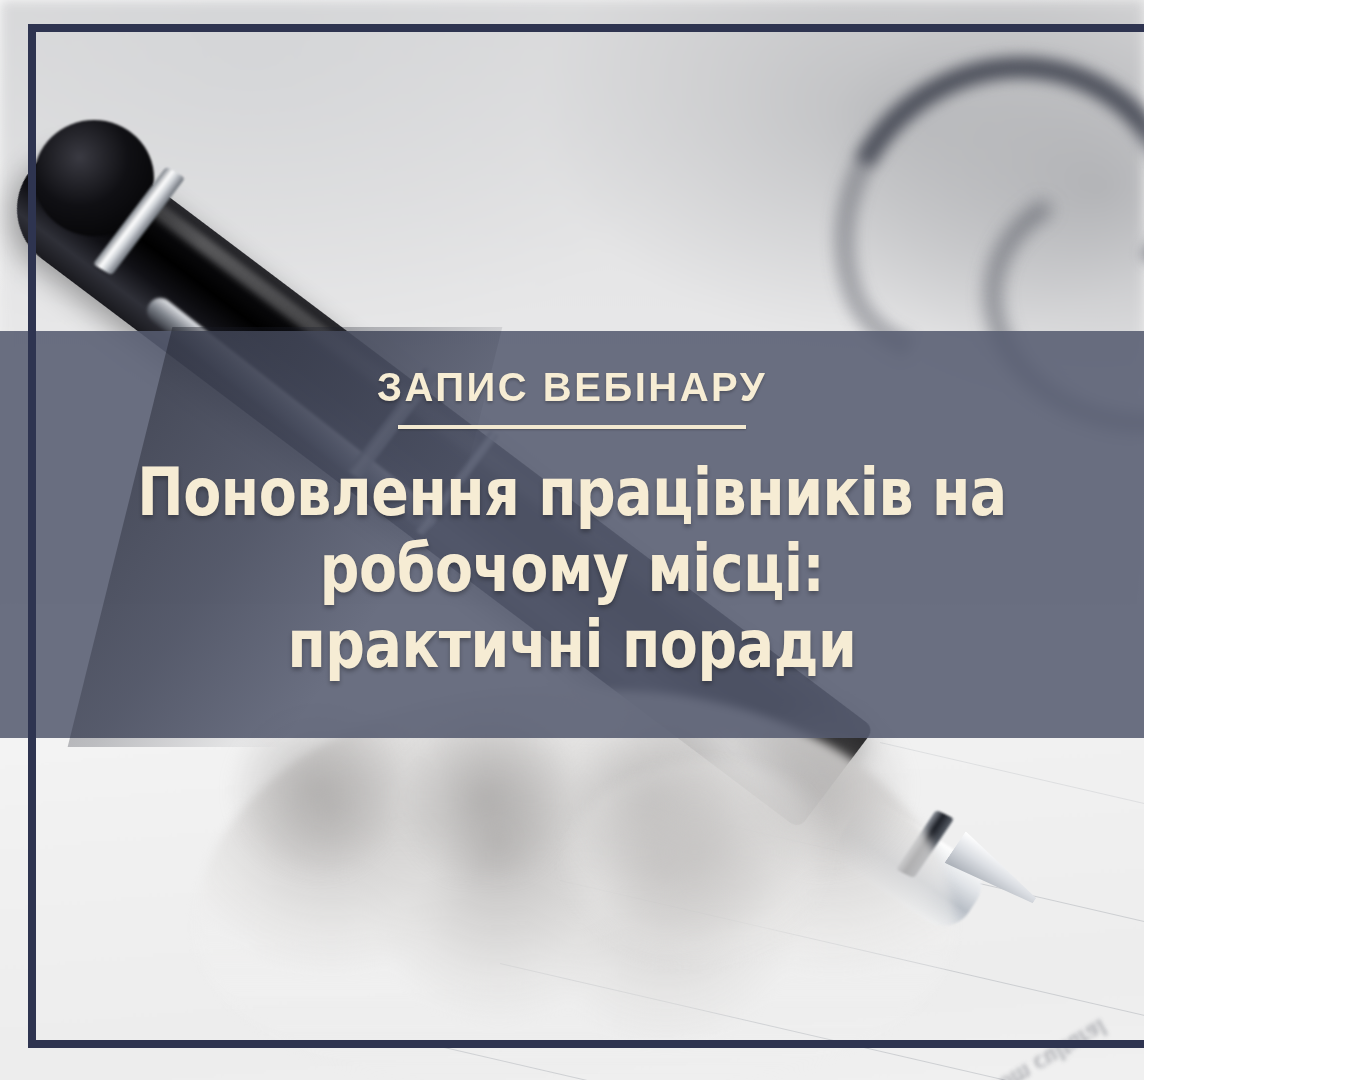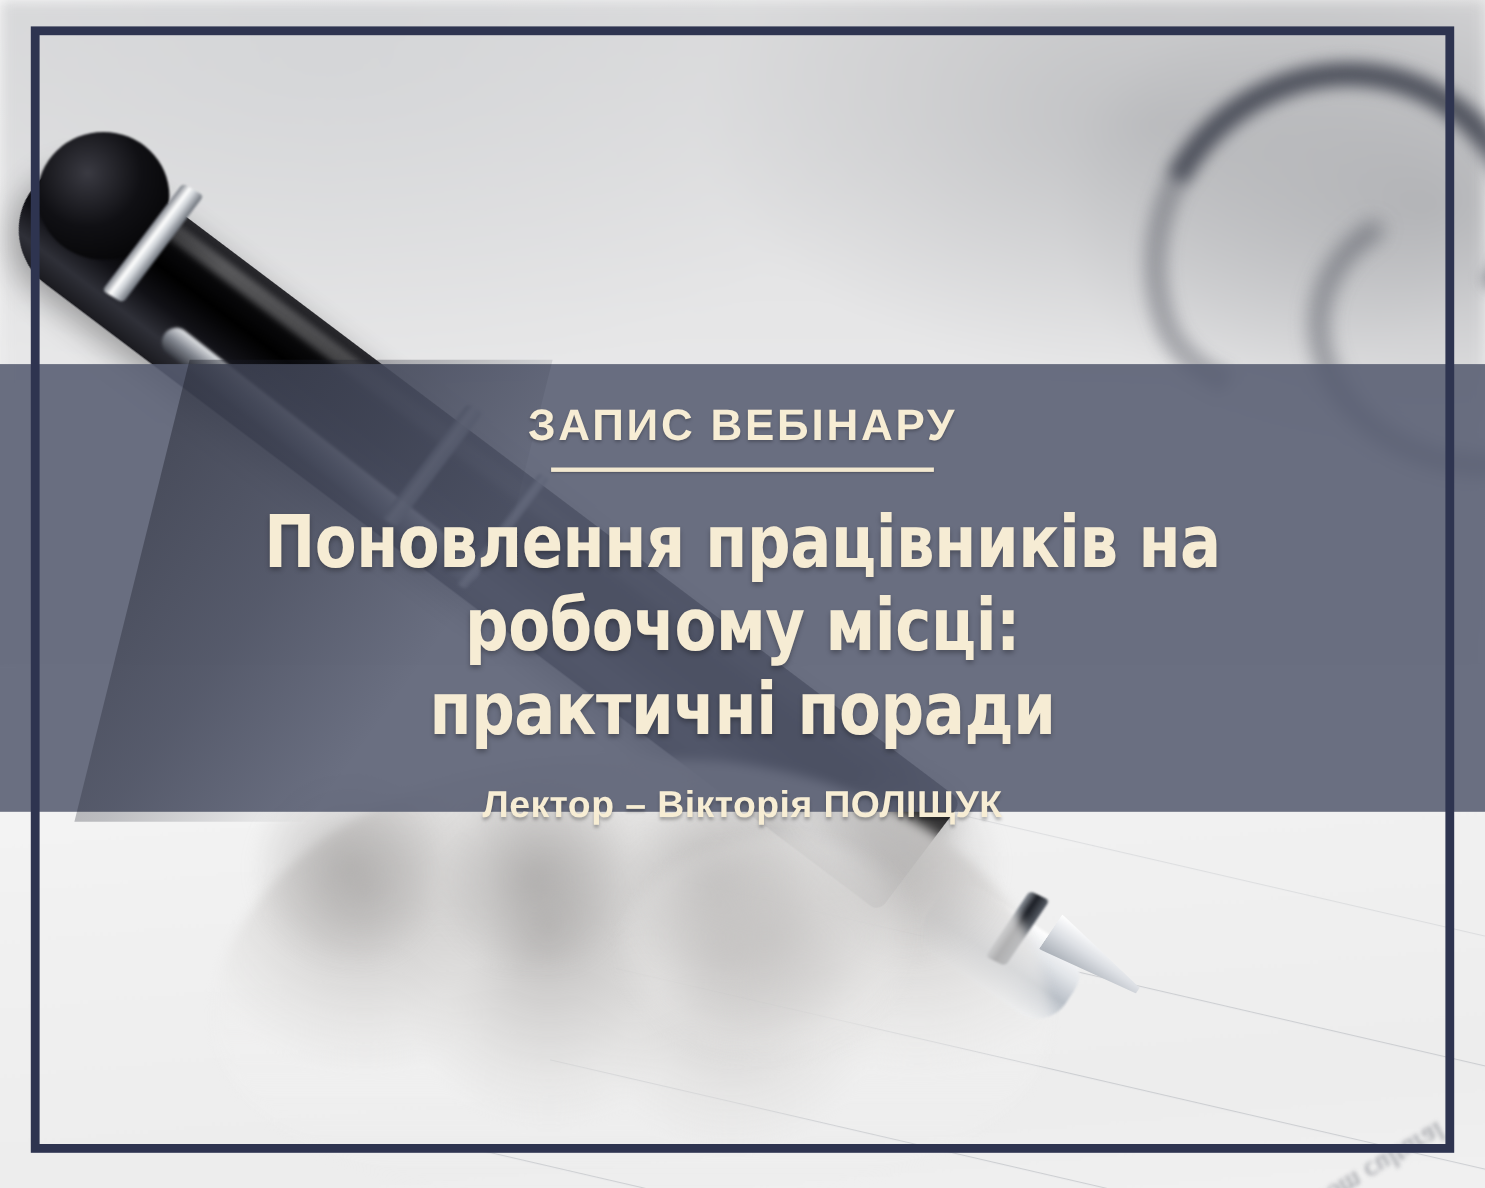--- a/index.html
+++ b/index.html
@@ -5,24 +5,24 @@
   * { margin:0; padding:0; box-sizing:border-box; }
   html, body {
     width:1350px; height:1080px;
     overflow:hidden;
     background:#ffffff;
     font-family:"Liberation Sans", sans-serif;
   }
 
   .poster {
     position:relative;
-    width:1350px;
+    width:1144px;
     height:1080px;
     overflow:hidden;
-    background:#0f766e;
+    background:#6d28d9;
   }
 
   
   .photo {
     position:absolute;
     inset:0;
     background:
       
       linear-gradient(160deg, #fbfbfb 0%, #f0f0f0 22%, #e9e9e9 40%, #f4f4f4 62%, #fafafa 100%);
   }
@@ -378,19 +378,18 @@
   <div class="band">
     <div class="band-inner">
       <div class="kicker">ЗАПИС ВЕБІНАРУ</div>
       <div class="kicker-rule"></div>
 
       <div class="headline">
         <div>Поновлення працівників на робочому місці:</div>
         <div>практичні поради</div>
       </div>
 
-      <div class="lecturer">Лектор – Вікторія ПОЛІЩУК</div>
     </div>
   </div>
 
   <div class="frame"></div>
 
 </div>
 
 </body></html>

